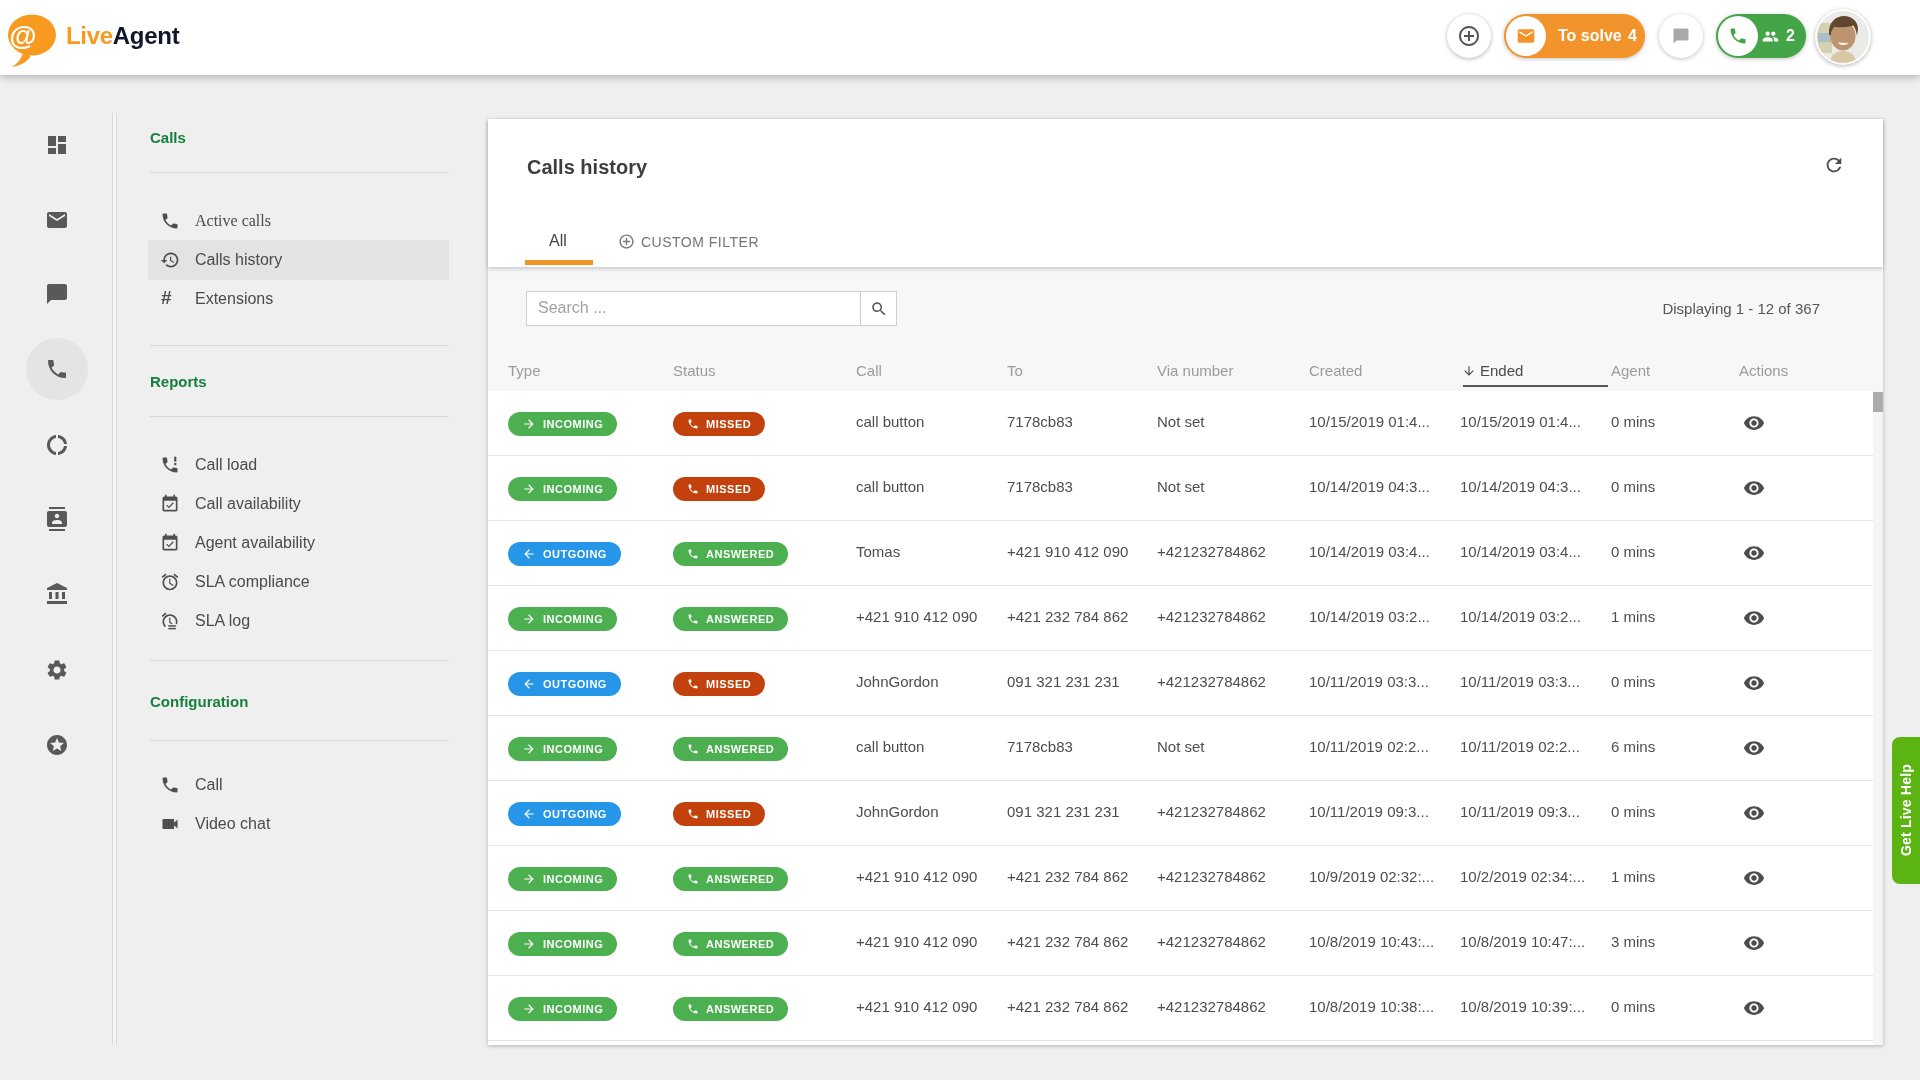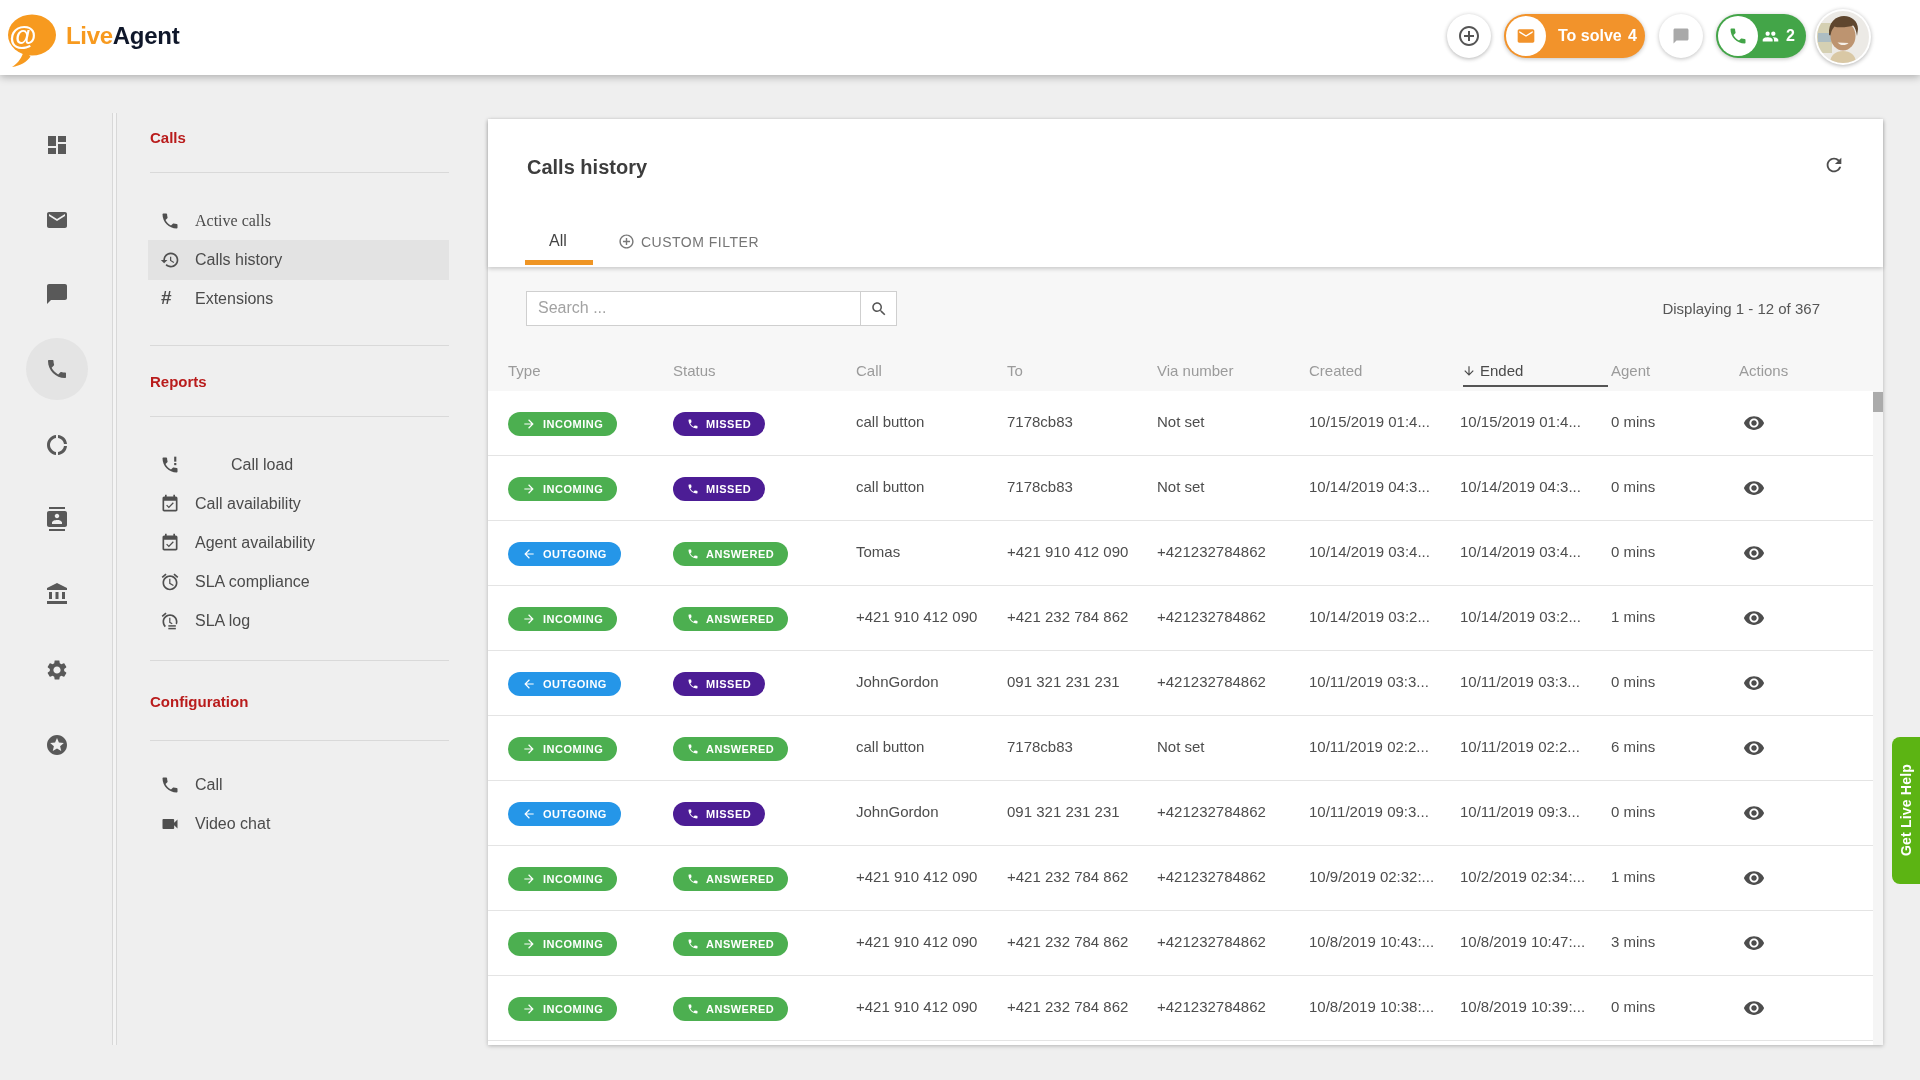--- a/index.html
+++ b/index.html
@@ -13,21 +13,21 @@
 
 
 .railicon { position:absolute; left:45px; width:24px; height:24px; }
 #railhl { position:absolute; left:26px; top:338px; width:62px; height:62px; border-radius:50%;
   background:#e4e4e4; }
 
 #vline { position:absolute; left:112px; top:113px; width:5px; height:932px;
   border-left:1px solid #d8d8d8; border-right:1px solid #d8d8d8; background:#f4f4f4; }
 
 
-.mhead { position:absolute; left:150px; font-size:15px; font-weight:bold; color:#b91c1c; }
+.mhead { position:absolute; left:150px; font-size:15px; font-weight:bold; color:#15803d; }
 .mline { position:absolute; left:150px; width:299px; height:1px; background:#d9d9d9; }
 .mitem { position:absolute; left:195px; font-size:16px; color:#4b4b4b; }
 .micon { position:absolute; left:160px; width:20px; height:20px; }
 #menuhl { position:absolute; left:148px; top:240px; width:301px; height:40px; background:#e3e3e3; }
 
 
 #card { position:absolute; left:488px; top:119px; width:1395px; height:926px; background:#fff;
   box-shadow:0 1px 4px rgba(0,0,0,.25); }
 #cardhead { position:absolute; left:0; top:0; width:1395px; height:148px; background:#fff;
   box-shadow:0 2px 4px rgba(0,0,0,.18); z-index:5; }
@@ -41,21 +41,21 @@
 
 
 .th { position:absolute; font-size:15px; color:#9b9b9b; }
 .row { position:absolute; left:0; width:1385px; height:65px; border-bottom:1px solid #e4e4e4; background:#fff; }
 .cell { position:absolute; top:22px; font-size:15px; color:#4d4d4d; white-space:nowrap; }
 .pill { position:absolute; top:21px; height:24px; border-radius:12px; display:flex; align-items:center;
   color:#fff; font-size:11px; font-weight:bold; letter-spacing:.5px; padding:0 14px; gap:7px; }
 .p-in { background:#4caf50; left:20px; }
 .p-out { background:#2596e8; left:20px; }
 .p-ans { background:#4caf50; left:185px; }
-.p-mis { background:#4c1d95; left:185px; }
+.p-mis { background:#c2410c; left:185px; }
 
 #getlive { position:absolute; right:0; top:737px; width:28px; height:147px; background:#5cb413;
   border-radius:8px 0 0 8px; z-index:60; }
 #getlive { display:flex; align-items:center; justify-content:center; }
 #getlive span { writing-mode:vertical-rl; transform:rotate(180deg);
   color:#fff; font-weight:bold; font-size:14px; letter-spacing:.2px; }
 </style>
 </head>
 <body>
 
@@ -159,21 +159,21 @@
 <div class="abs" style="left:161px; top:287px; font-size:19px; font-weight:bold; color:#4f4f4f;">#</div>
 <div class="mitem" style="top:290px;">Extensions</div>
 <div class="mline" style="top:345px;"></div>
 <div class="mhead" style="top:373px;">Reports</div>
 <div class="mline" style="top:416px;"></div>
 <svg class="micon" style="top:455px;" viewBox="0 0 24 24" fill="#4f4f4f">
     <path d="M6.62 10.79c1.44 2.83 3.76 5.14 6.59 6.59l2.2-2.2c.27-.27.67-.36 1.02-.24 1.12.37 2.33.57 3.57.57.55 0 1 .45 1 1V20c0 .55-.45 1-1 1-9.39 0-17-7.61-17-17 0-.55.45-1 1-1h3.5c.55 0 1 .45 1 1 0 1.25.2 2.45.57 3.57.11.35.03.74-.25 1.02l-2.2 2.2z"></path>
     <rect x="17" y="2" width="2.6" height="6"></rect>
     <rect x="17" y="9.6" width="2.6" height="2.6"></rect>
   </svg>
-<div class="mitem" style="top:456px;margin-left:36px;">Call load</div>
+<div class="mitem" style="top:456px;">Call load</div>
 <svg class="micon" style="top:494px;" viewBox="0 0 24 24" fill="#4f4f4f">
     <path d="M16.53 11.06L15.47 10l-4.88 4.88-2.12-2.12-1.06 1.06L10.59 17l5.94-5.94zM19 3h-1V1h-2v2H8V1H6v2H5c-1.11 0-1.99.9-1.99 2L3 19c0 1.1.89 2 2 2h14c1.1 0 2-.9 2-2V5c0-1.1-.9-2-2-2zm0 16H5V8h14v11z"></path>
   </svg>
 <div class="mitem" style="top:495px;text-align:center;">Call availability</div>
 <svg class="micon" style="top:533px;" viewBox="0 0 24 24" fill="#4f4f4f">
     <path d="M16.53 11.06L15.47 10l-4.88 4.88-2.12-2.12-1.06 1.06L10.59 17l5.94-5.94zM19 3h-1V1h-2v2H8V1H6v2H5c-1.11 0-1.99.9-1.99 2L3 19c0 1.1.89 2 2 2h14c1.1 0 2-.9 2-2V5c0-1.1-.9-2-2-2zm0 16H5V8h14v11z"></path>
   </svg>
 <div class="mitem" style="top:534px;">Agent availability</div>
 <svg class="micon" style="top:572px;" viewBox="0 0 24 24" fill="#4f4f4f">
     <path d="M22 5.72l-4.6-3.86-1.29 1.53 4.6 3.86L22 5.72zM7.88 3.39L6.6 1.86 2 5.71l1.29 1.53 4.59-3.85zM12.5 8H11v6l4.75 2.85.75-1.23-4-2.37V8zM12 4c-4.97 0-9 4.03-9 9s4.02 9 9 9c4.97 0 9-4.03 9-9s-4.03-9-9-9zm0 16c-3.87 0-7-3.13-7-7s3.13-7 7-7 7 3.13 7 7-3.13 7-7 7z"></path>

